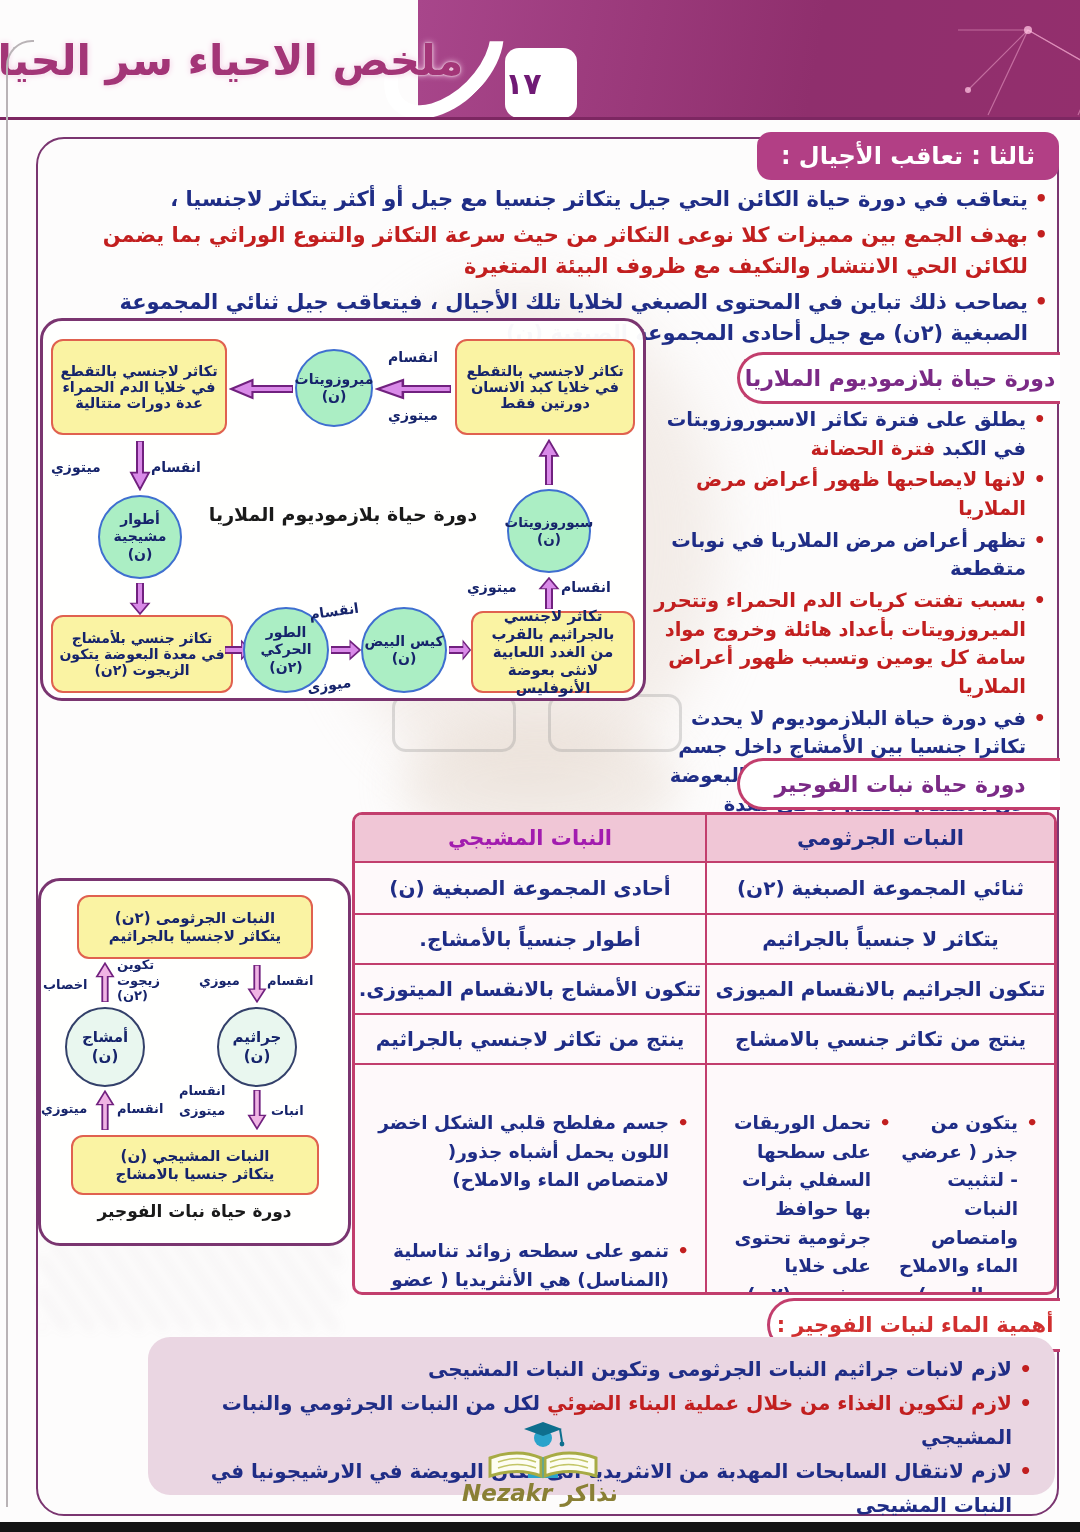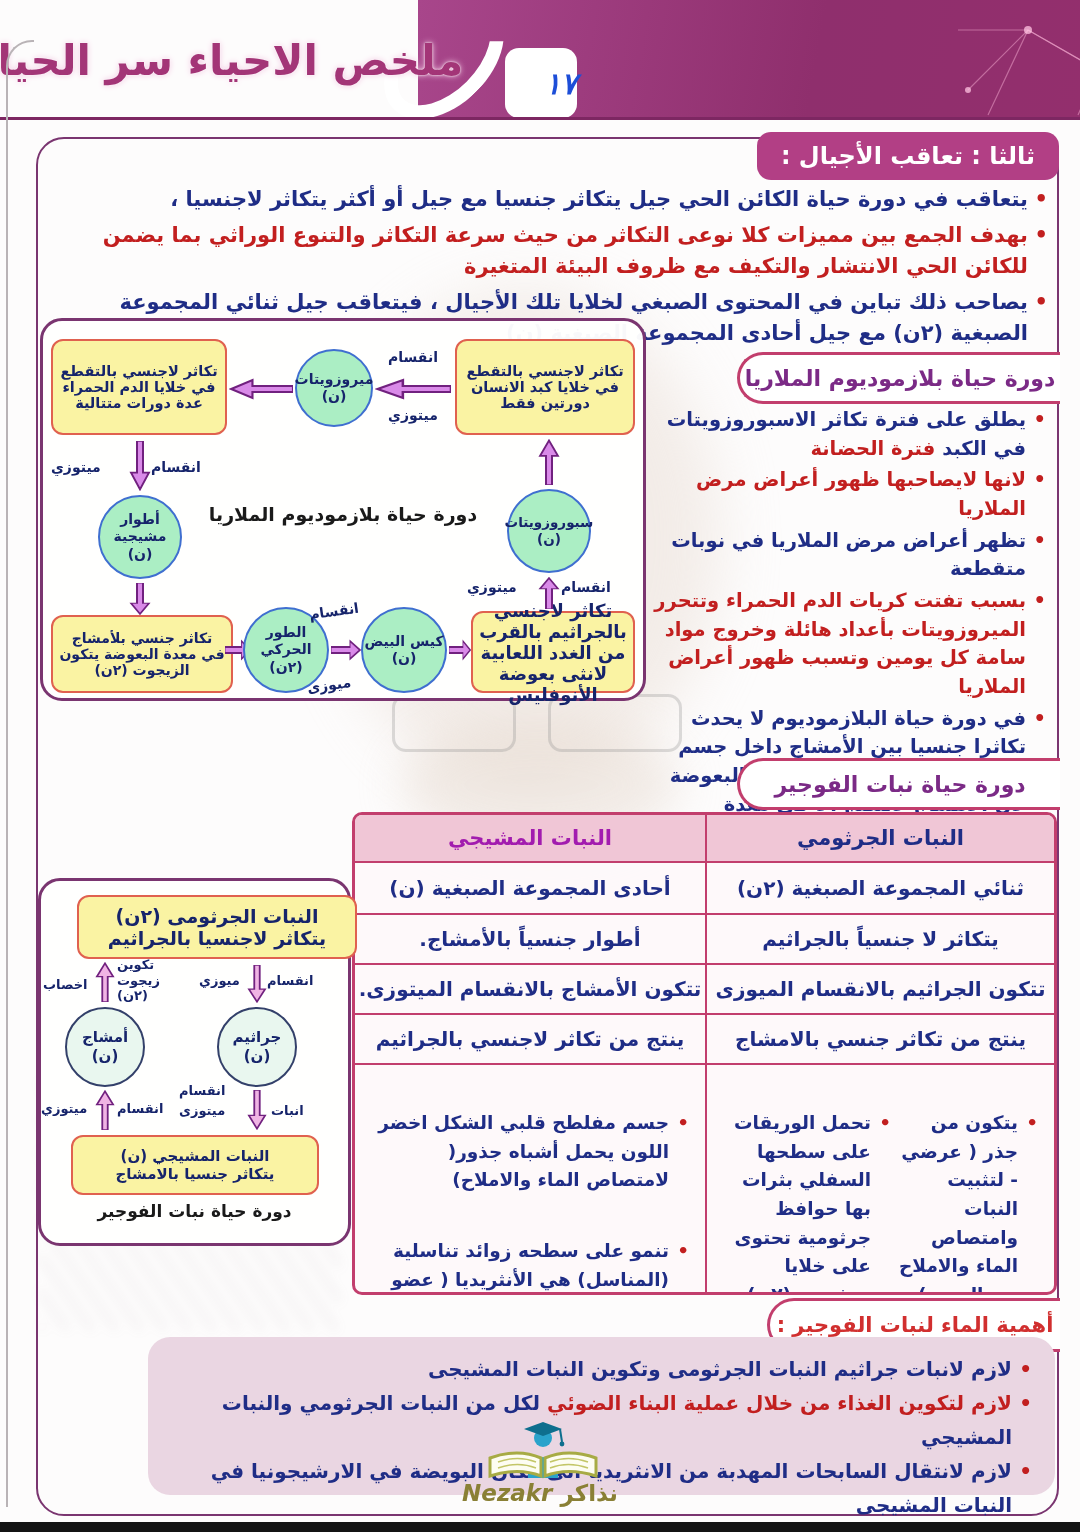--- a/index.html
+++ b/index.html
@@ -10,21 +10,21 @@
   .abs{position:absolute;}
   .rtl{direction:rtl;}
   
   .banner-panel{left:418px;top:0;width:662px;height:118px;background:linear-gradient(100deg,#a8468b,#8f2f6d 60%,#932f6d);}
   .banner-title{left:8px;top:18px;width:420px;height:84px;display:flex;align-items:center;justify-content:center;
     color:#a33577;font-size:42px;font-weight:bold;direction:rtl;white-space:nowrap;
     text-shadow:0 0 2px #fff,0 0 6px #f3c7e2;}
   .banner-crescent{left:398px;top:-12px;width:92px;height:142px;border-radius:50%;
     border:14px solid #fff;border-color:transparent #fff #fff transparent;transform:rotate(45deg);box-sizing:border-box;}
   .page-tab{left:505px;top:48px;width:72px;height:70px;background:#fff;border-radius:14px;
-    display:flex;align-items:center;justify-content:flex-end;color:#1d4ed8;font-size:30px;font-weight:bold;font-style:italic;}
+    display:flex;align-items:center;justify-content:flex-start;color:#701a75;font-size:30px;font-weight:bold;}
   .banner-underline{left:0;top:117px;width:1080px;height:3px;background:#7d2762;}
   .net{position:absolute;left:540px;top:0;width:540px;height:118px;}
   
   .left-frame{left:6px;top:40px;width:26px;height:1465px;border-left:2px solid #b9b3b6;border-top:2px solid #b9b3b6;border-top-left-radius:26px;}
   .container{left:36px;top:137px;width:1019px;height:1375px;border:2px solid #7a3570;border-radius:28px;}
   .bottom-bar{left:0;top:1522px;width:1080px;height:10px;background:#141414;}
   
   .wm-face{left:330px;top:290px;width:390px;height:500px;border-radius:50%;background:#e6d9cf;opacity:.45;filter:blur(30px);}
   .wm-chin{left:400px;top:720px;width:280px;height:130px;border-radius:50%;background:#e2d4c8;opacity:.4;filter:blur(22px);}
   .wm-glass{border:3px solid #8a8a8a;border-radius:14px;opacity:.28;}
@@ -181,21 +181,21 @@
     </svg>
   <div class="dlabel" style="left:266px;top:282px;transform:rotate(-8deg);">انقسام</div>
   <div class="dlabel" style="left:264px;top:356px;transform:rotate(-8deg);">ميوزى</div>
   <div class="gcircle" style="left:318px;top:286px;width:86px;height:86px;font-size:14px;">
     <span>كيس البيض</span>
     <span>(ن)</span>
   </div>
   <svg class="arr" style="left:406px;top:318px;" width="22" height="22" viewBox="0 0 60 22" preserveAspectRatio="none">
       <polygon points="0,8 38,8 38,2 58,11 38,20 38,14 0,14" fill="#d98ae8" stroke="#71217f" stroke-width="2"></polygon>
     </svg>
-  <div class="ybox" style="left:428px;top:290px;width:164px;height:82px;font-size:18px;padding:2px 6px;">
+  <div class="ybox" style="left:428px;top:290px;width:164px;height:82px;font-size:15px;padding:2px 6px;">
     <span>تكاثر لاجنسي بالجراثيم بالقرب من الغدد اللعابية لانثى بعوضة الأنوفليس</span>
   </div>
 
   <svg class="arr" style="left:490px;top:261px;transform:rotate(-90deg);" width="32" height="22" viewBox="0 0 60 22" preserveAspectRatio="none">
       <polygon points="0,8 38,8 38,2 58,11 38,20 38,14 0,14" fill="#d98ae8" stroke="#71217f" stroke-width="2"></polygon>
     </svg>
   <div class="dlabel" style="left:518px;top:258px;">انقسام</div>
   <div class="dlabel" style="left:424px;top:258px;">ميتوزي</div>
   <div class="gcircle" style="left:464px;top:168px;width:84px;height:84px;font-size:13.5px;">
     <span>سبوروزويتات</span>
@@ -252,21 +252,21 @@
       <div class="blt t-blue"><span>تحمل الوريقات على سطحها السفلي بثرات بها حوافظ جرثومية تحتوى على خلايا جرثومية (٢ن) تنقسم ميوزيا لتعطى العديد من الجراثيم .</span></div>
     </div>
     <div class="tcell tdetails" style="flex-direction:column;">
       <div class="blt t-blue"><span>جسم مفلطح قلبي الشكل اخضر اللون يحمل أشباه جذور( لامتصاص الماء والاملاح)</span></div>
       <div class="blt t-blue"><span>تنمو على سطحه زوائد تناسلية (المناسل) هي الأنثريديا ( عضو التذكير) الأرشيجونيا ( عضو التأنيث )</span></div>
     </div>
   </div>
 </div>
 
 <div class="abs diag" style="left:38px;top:878px;width:307px;height:362px;">
-  <div class="ybox" style="left:36px;top:14px;width:280px;height:64px;font-size:19px;flex-direction:column;">
+  <div class="ybox" style="left:36px;top:14px;width:236px;height:64px;font-size:15px;flex-direction:column;">
     <span>النبات الجرثومى (٢ن)</span>
     <span>يتكاثر لاجنسيا بالجراثيم</span>
   </div>
   <div class="ybox" style="left:30px;top:254px;width:248px;height:60px;font-size:15px;flex-direction:column;">
     <span>النبات المشيجي (ن)</span>
     <span>يتكاثر جنسيا بالامشاج</span>
   </div>
   <div class="fcircle" style="left:176px;top:126px;width:80px;height:80px;font-size:15px;">
     <span>جراثيم</span>
     <span>(ن)</span>

